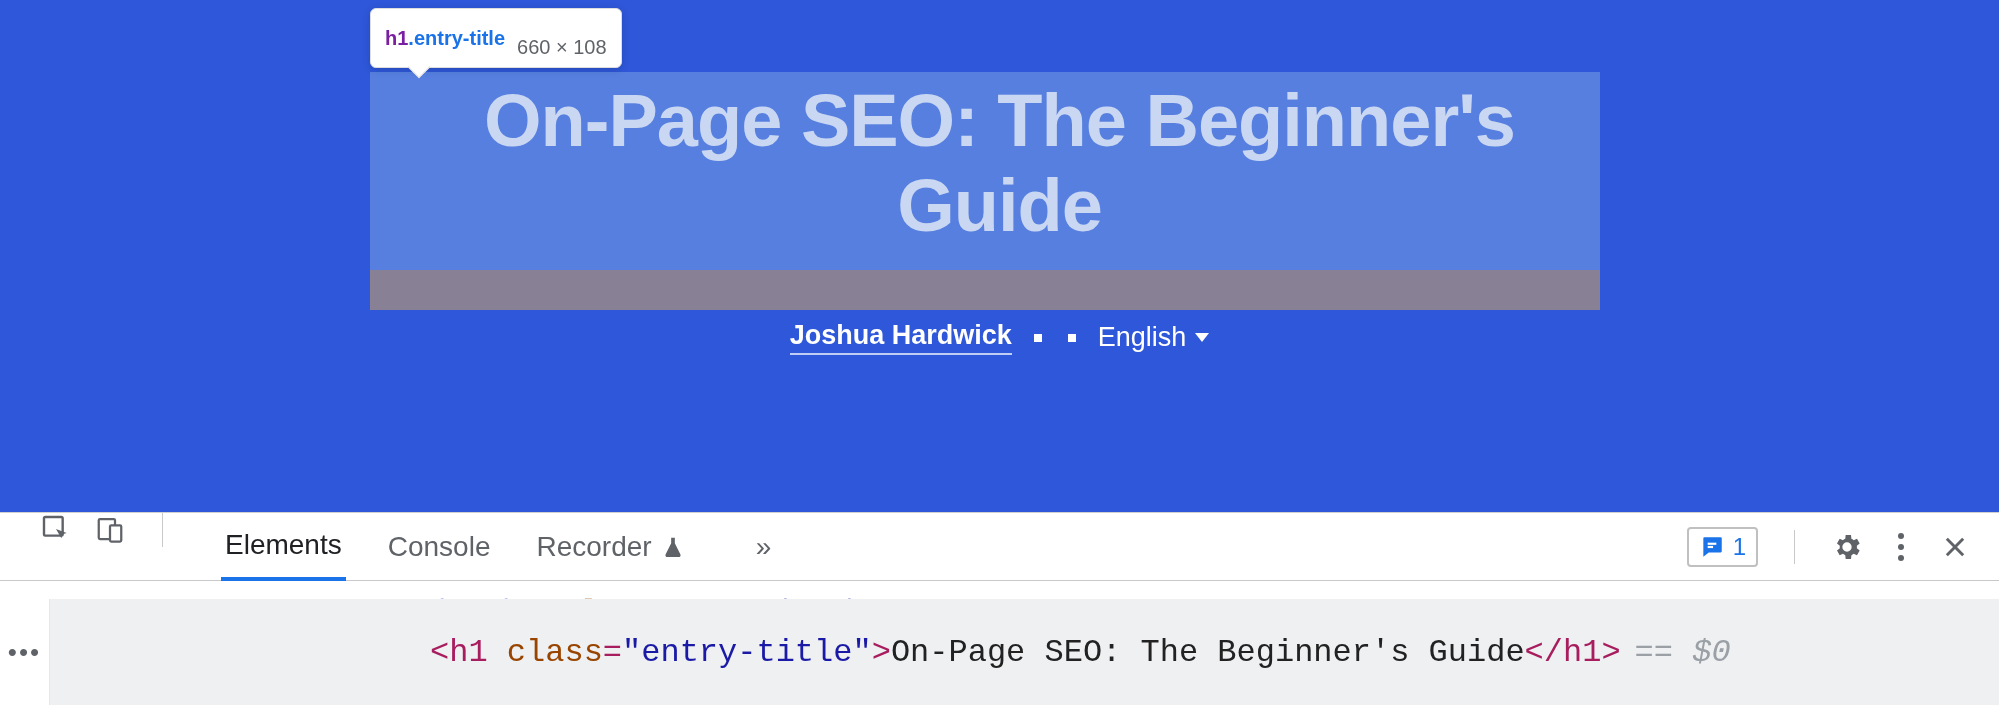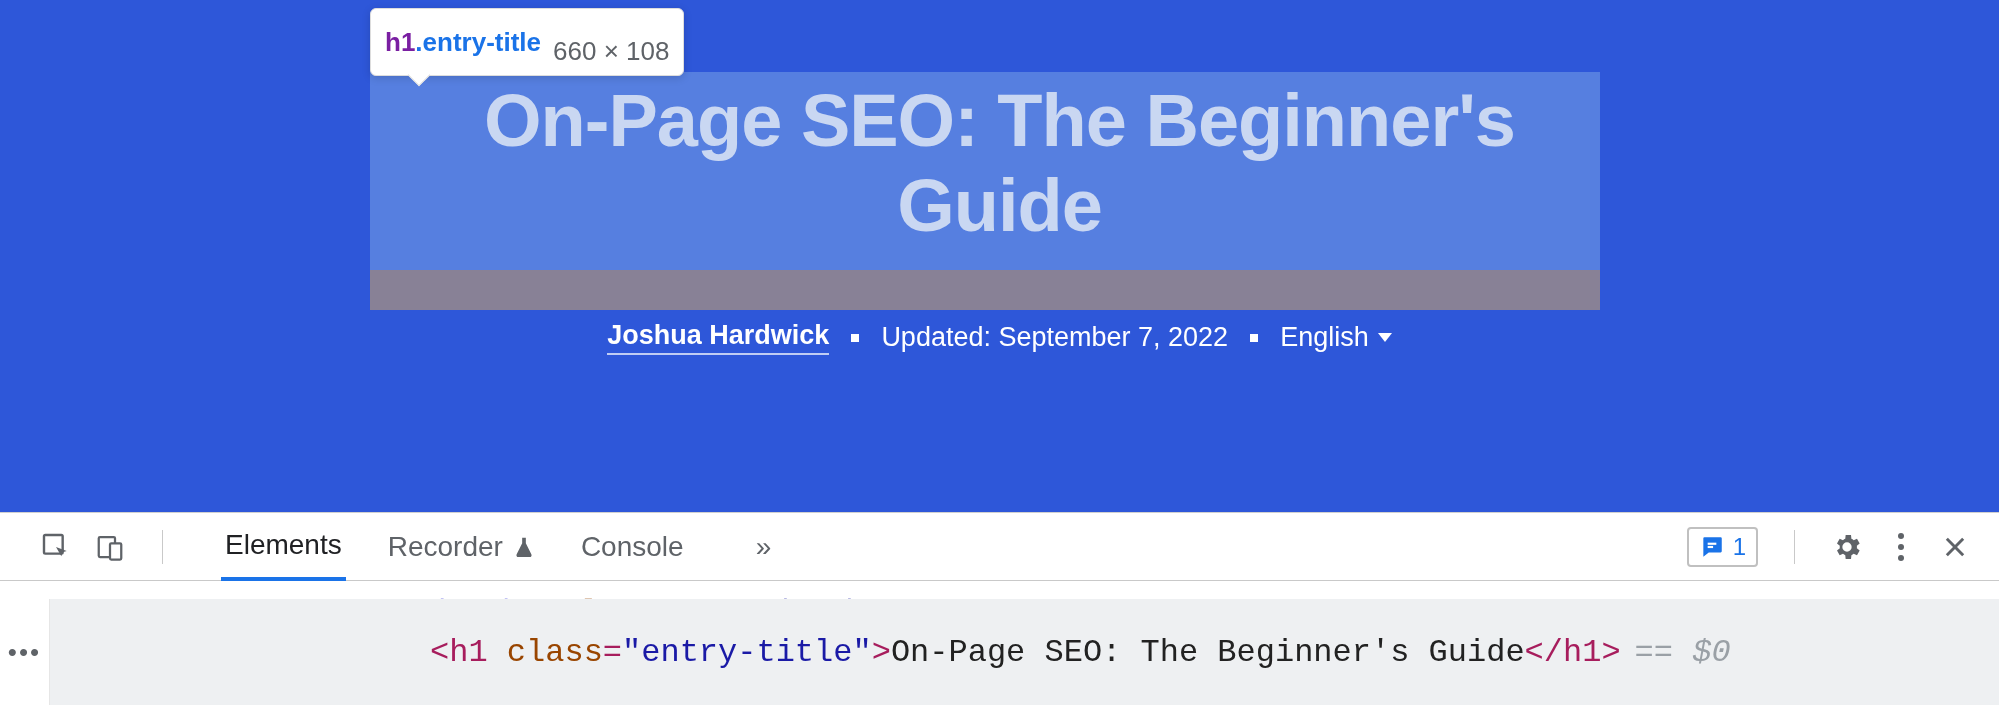--- a/index.html
+++ b/index.html
@@ -21,21 +21,21 @@
       top: 8px;
       left: 370px;
       background: #fff;
       border: 1px solid #ddd;
       border-radius: 6px;
       box-shadow: 0 2px 8px rgba(0,0,0,0.15);
       padding: 8px 14px;
       display: flex;
       align-items: center;
       gap: 12px;
-      font-size: 26px;
+      font-size: 20px;
       z-index: 20;
     }
     .tooltip-tag { color: #7a1fa2; font-weight: 700; }
     .tooltip-class { color: #1a73e8; font-weight: 700; }
     .tooltip-dims { color: #5f6368; font-weight: 400; margin-top: 19px; }
     .tooltip-arrow {
       position: absolute;
       bottom: -8px;
       left: 40px;
       width: 16px;
@@ -126,21 +126,21 @@
       display: flex;
       flex-direction: column;
     }
     .devtools-toolbar {
       display: flex;
       align-items: center;
       border-bottom: 1.5px solid #c9c9c9;
       height: 68px;
       padding: 0 28px 0 40px;
     }
-    .toolbar-left { display: flex; align-items: center; gap: 22px; }
+    .toolbar-left { display: flex; gap: 22px; }
     .icon-btn {
       width: 32px; height: 32px;
       display: flex; align-items: center; justify-content: center;
       cursor: pointer;
       color: #5f6368;
     }
     .divider {
       width: 1px; height: 34px; background: #c9c9c9;
       margin: 0 14px;
     }
@@ -272,21 +272,20 @@
   </div>
 
   <div class="highlight-box"></div>
   <div class="highlight-margin"></div>
 
   <h1 class="page-title">On-Page SEO: The Beginner's Guide</h1>
 
   <div class="meta-line">
     <span class="author-link">Joshua Hardwick</span>
     <span class="meta-sep"></span>
-    <span>Updated: September 7, 2022</span>
     <span class="meta-sep"></span>
     <span class="lang-dropdown">
       <span>English</span>
       <span class="chevron-down"></span>
     </span>
   </div>
 </div>
 
 <div class="devtools">
   <div class="devtools-toolbar">
@@ -302,27 +301,27 @@
           <rect x="3" y="4" width="13" height="16" rx="1"></rect>
           <rect x="12" y="9" width="9" height="13" rx="1" fill="#fff"></rect>
         </svg>
       </span>
       <span class="divider"></span>
       <div class="tabs">
         <div class="tab active">
           <span>Elements</span>
         </div>
         <div class="tab">
+          <span>Console</span>
+        </div>
+        <div class="tab">
           <span>Recorder</span>
           <svg class="flask-icon" viewBox="0 0 24 24" fill="currentColor">
             <path d="M10 2v6L4 20a2 2 0 0 0 1.8 3h12.4A2 2 0 0 0 20 20l-6-12V2h-4z"></path>
           </svg>
-        </div>
-        <div class="tab">
-          <span>Console</span>
         </div>
         <span class="overflow-chevrons">»</span>
       </div>
     </div>
 
     <div class="toolbar-right">
       <div class="issues-badge">
         <svg width="26" height="26" viewBox="0 0 24 24" fill="currentColor">
           <path d="M4 3h16a1 1 0 0 1 1 1v12a1 1 0 0 1-1 1H9l-5 4V4a1 1 0 0 1 1-1z"></path>
           <rect x="8" y="8" width="8" height="2" fill="#fff"></rect>

